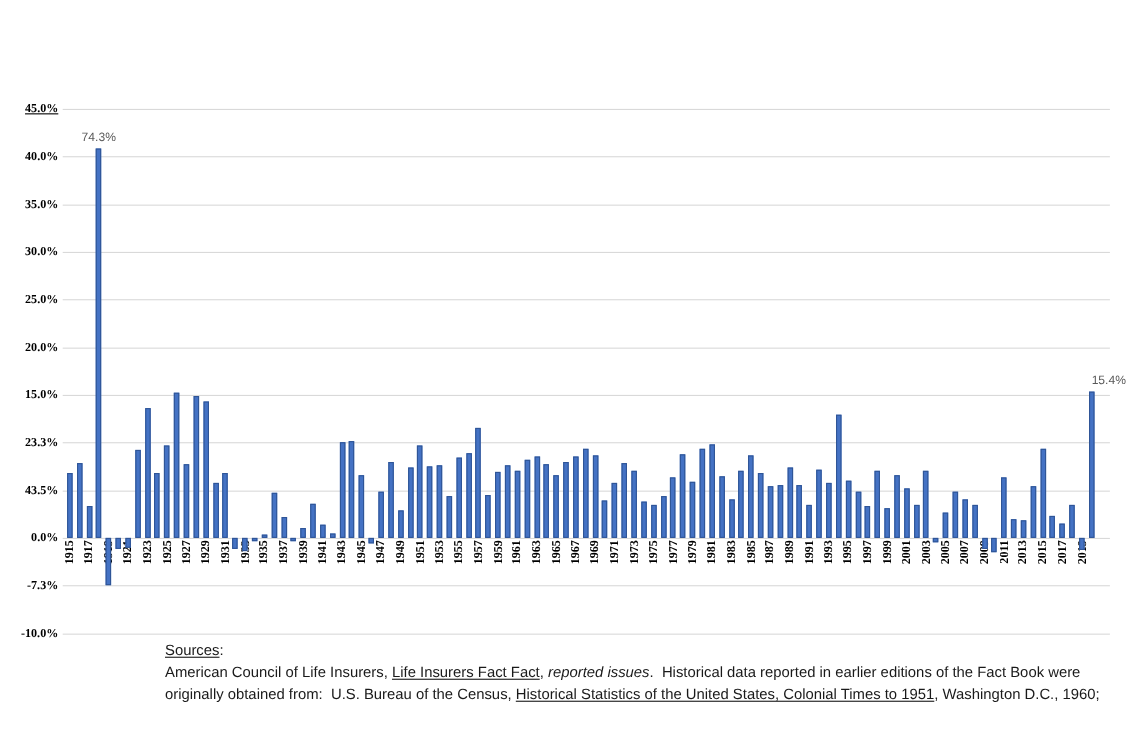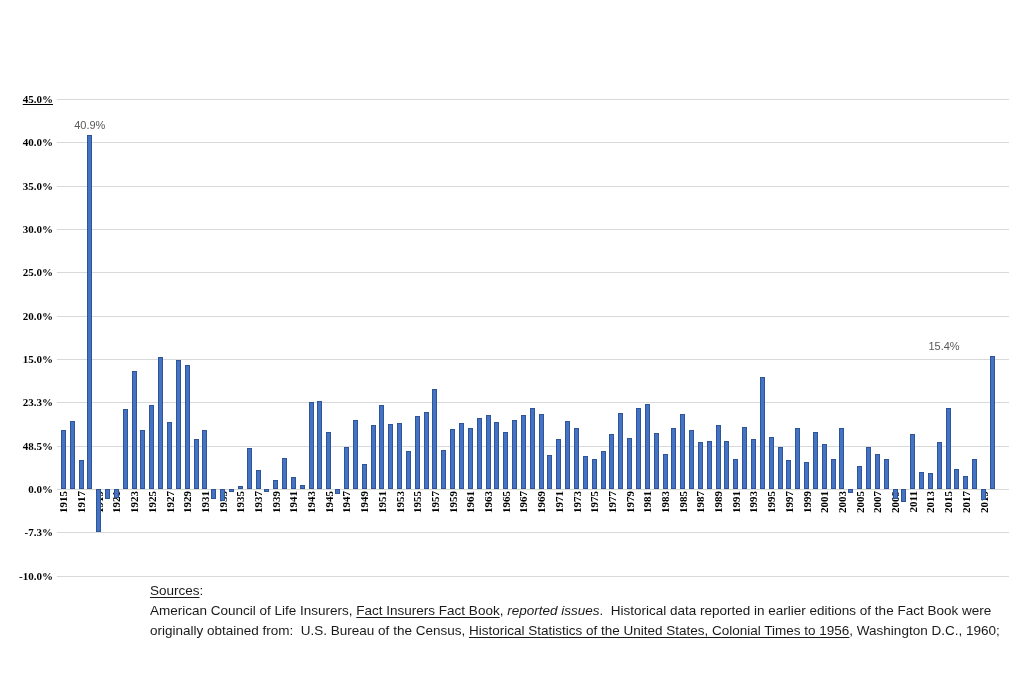--- a/index.html
+++ b/index.html
@@ -103,21 +103,21 @@
       <div class="y-tick-label" style="left: 3px; top: 223px;">30.0%</div>
       <div class="gridline" style="left: 57px; width: 952px; top: 272.3px; background: rgb(217, 217, 217);"></div>
       <div class="y-tick-label" style="left: 3px; top: 266.3px;">25.0%</div>
       <div class="gridline" style="left: 57px; width: 952px; top: 315.7px; background: rgb(217, 217, 217);"></div>
       <div class="y-tick-label" style="left: 3px; top: 309.7px;">20.0%</div>
       <div class="gridline" style="left: 57px; width: 952px; top: 359px; background: rgb(217, 217, 217);"></div>
       <div class="y-tick-label" style="left: 3px; top: 353px;">15.0%</div>
       <div class="gridline" style="left: 57px; width: 952px; top: 402.3px; background: rgb(217, 217, 217);"></div>
       <div class="y-tick-label" style="left: 3px; top: 396.3px;">23.3%</div>
       <div class="gridline" style="left: 57px; width: 952px; top: 445.7px; background: rgb(217, 217, 217);"></div>
-      <div class="y-tick-label" style="left: 3px; top: 439.7px;">48.5%</div>
+      <div class="y-tick-label" style="left: 3px; top: 439.7px;">43.5%</div>
       <div class="gridline" style="left: 57px; width: 952px; top: 489px; background: rgb(217, 217, 217);"></div>
       <div class="y-tick-label" style="left: 3px; top: 483px;">0.0%</div>
       <div class="gridline" style="left: 57px; width: 952px; top: 532.3px; background: rgb(217, 217, 217);"></div>
       <div class="y-tick-label" style="left: 3px; top: 526.3px;">-7.3%</div>
       <div class="gridline" style="left: 57px; width: 952px; top: 575.7px; background: rgb(217, 217, 217);"></div>
       <div class="y-tick-label" style="left: 3px; top: 569.7px;">-10.0%</div>
       <div class="x-tick-label" style="left: 43.3px; top: 505px;">1915</div>
       <div class="x-tick-label" style="left: 61px; top: 505px;">1917</div>
       <div class="x-tick-label" style="left: 78.7px; top: 505px;">1919</div>
       <div class="x-tick-label" style="left: 96.4px; top: 505px;">1921</div>
@@ -269,22 +269,22 @@
       <div class="bar" style="left: 910.2px; width: 5px; top: 434.4px; height: 54.6px; background: rgb(68, 114, 196); border: 1px solid rgb(47, 85, 151);"></div>
       <div class="bar" style="left: 919.1px; width: 5px; top: 471.7px; height: 17.3px; background: rgb(68, 114, 196); border: 1px solid rgb(47, 85, 151);"></div>
       <div class="bar" style="left: 927.9px; width: 5px; top: 473.4px; height: 15.6px; background: rgb(68, 114, 196); border: 1px solid rgb(47, 85, 151);"></div>
       <div class="bar" style="left: 936.8px; width: 5px; top: 442.2px; height: 46.8px; background: rgb(68, 114, 196); border: 1px solid rgb(47, 85, 151);"></div>
       <div class="bar" style="left: 945.6px; width: 5px; top: 407.5px; height: 81.5px; background: rgb(68, 114, 196); border: 1px solid rgb(47, 85, 151);"></div>
       <div class="bar" style="left: 954.4px; width: 5px; top: 469.1px; height: 19.9px; background: rgb(68, 114, 196); border: 1px solid rgb(47, 85, 151);"></div>
       <div class="bar" style="left: 963.3px; width: 5px; top: 476px; height: 13px; background: rgb(68, 114, 196); border: 1px solid rgb(47, 85, 151);"></div>
       <div class="bar" style="left: 972.1px; width: 5px; top: 458.7px; height: 30.3px; background: rgb(68, 114, 196); border: 1px solid rgb(47, 85, 151);"></div>
       <div class="bar" style="left: 981px; width: 5px; top: 489px; height: 11.3px; background: rgb(68, 114, 196); border: 1px solid rgb(47, 85, 151);"></div>
       <div class="bar" style="left: 989.8px; width: 5px; top: 355.5px; height: 133.5px; background: rgb(68, 114, 196); border: 1px solid rgb(47, 85, 151);"></div>
-      <div class="bar-annotation" style="left: 89.8px; top: 118.5px; color: rgb(89, 89, 89);">40.9%</div>
-      <div class="bar-annotation" style="left: 944px; top: 339.5px; color: rgb(89, 89, 89);">15.4%</div>
+      <div class="bar-annotation" style="left: 89.8px; top: 118.5px; color: rgb(89, 89, 89);">74.3%</div>
+      <div class="bar-annotation" style="left: 1008px; top: 339.5px; color: rgb(89, 89, 89);">15.4%</div>
     </div>
 
   <div class="sources" id="sources">
       <div><span class="seg-u">Sources</span><span>:</span></div>
-      <div><span>American Council of Life Insurers, </span><span class="seg-u">Fact Insurers Fact Book</span><span>, </span><span class="seg-i">reported issues</span><span>.&nbsp; Historical data reported in earlier editions of the Fact Book were</span></div>
-      <div><span>originally obtained from:&nbsp; U.S. Bureau of the Census, </span><span class="seg-u">Historical Statistics of the United States, Colonial Times to 1956</span><span>, Washington D.C., 1960;</span></div>
+      <div><span>American Council of Life Insurers, </span><span class="seg-u">Life Insurers Fact Fact</span><span>, </span><span class="seg-i">reported issues</span><span>.&nbsp; Historical data reported in earlier editions of the Fact Book were</span></div>
+      <div><span>originally obtained from:&nbsp; U.S. Bureau of the Census, </span><span class="seg-u">Historical Statistics of the United States, Colonial Times to 1951</span><span>, Washington D.C., 1960;</span></div>
     </div>
 </div>
 
 </body></html>

